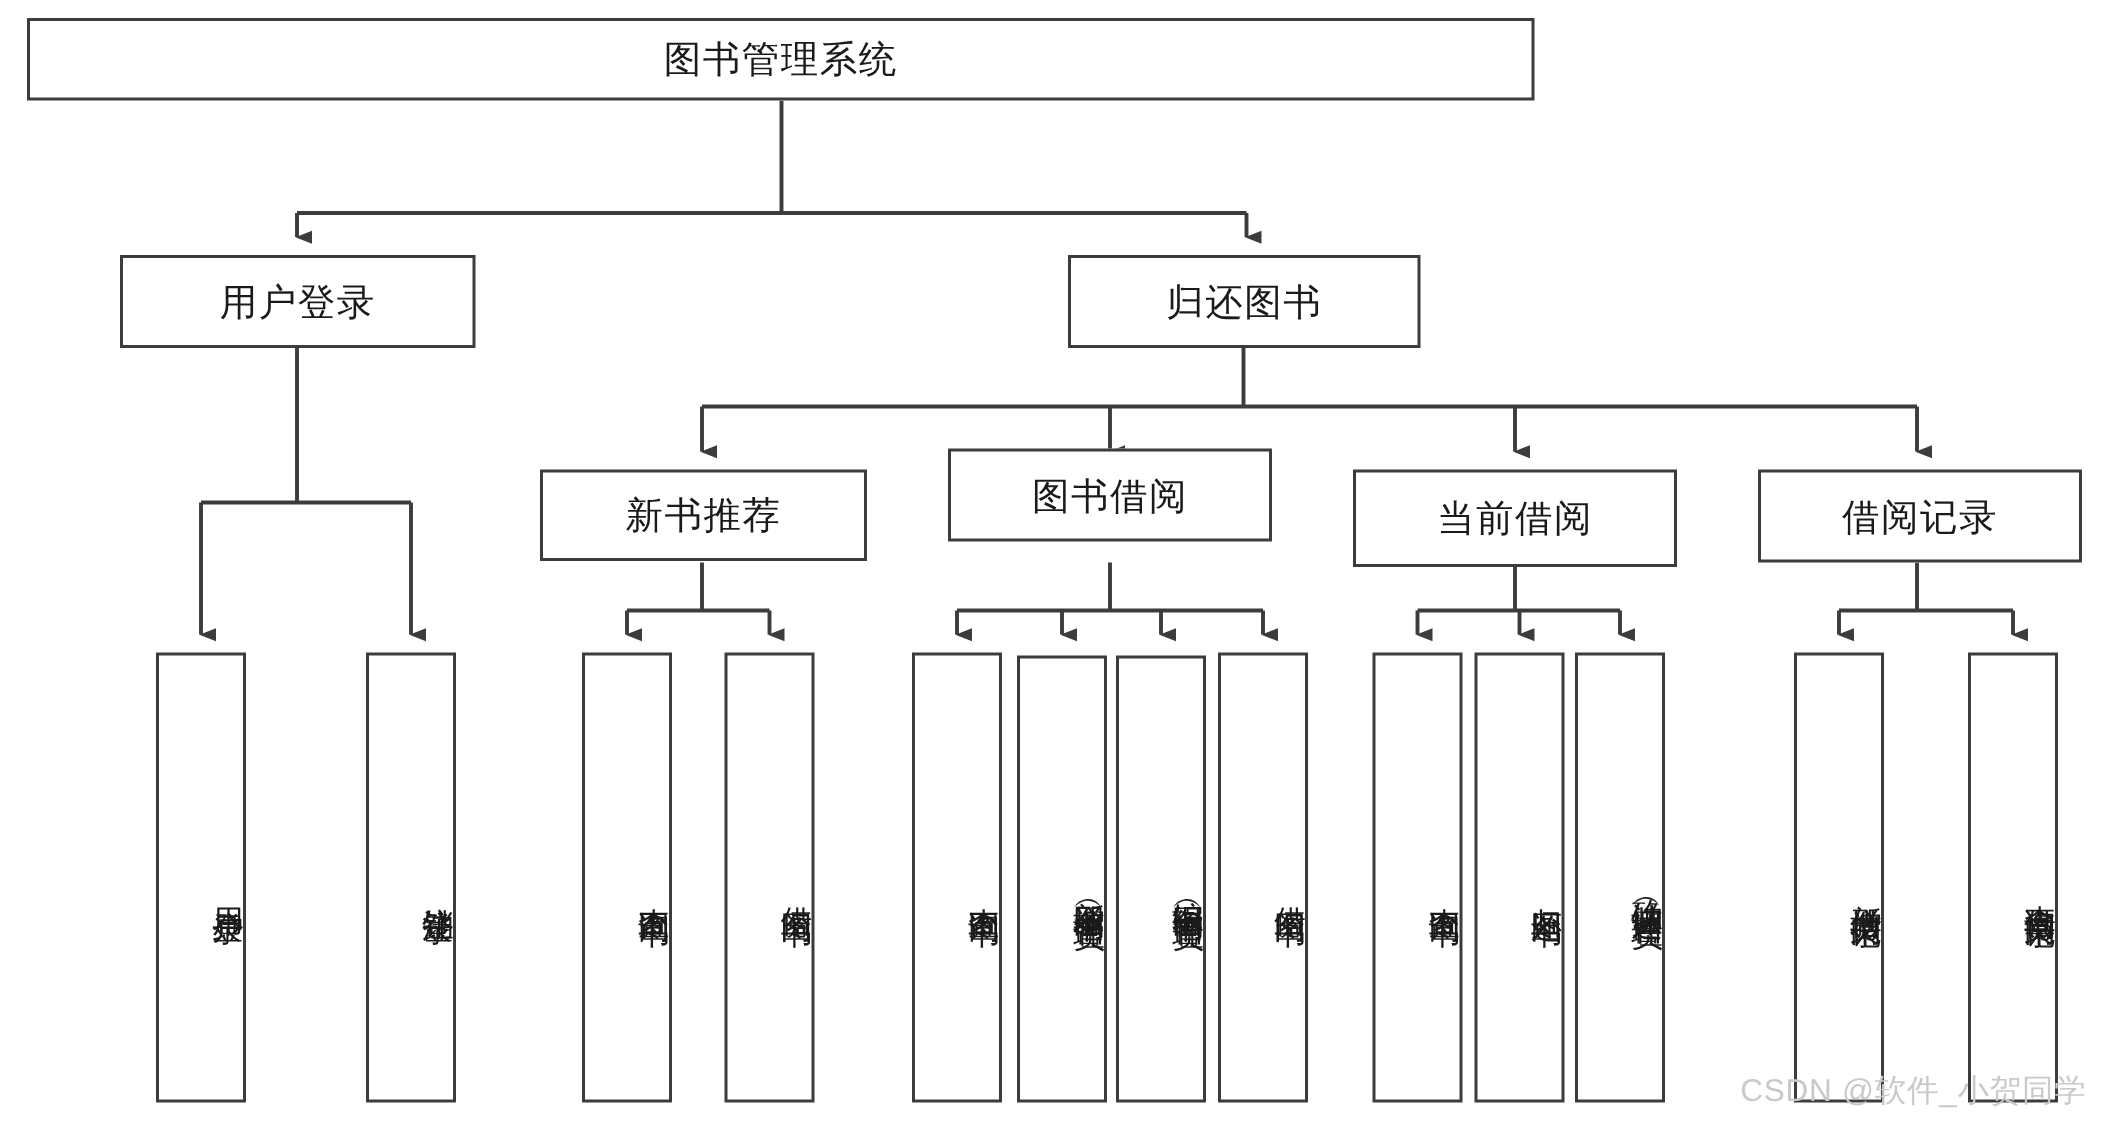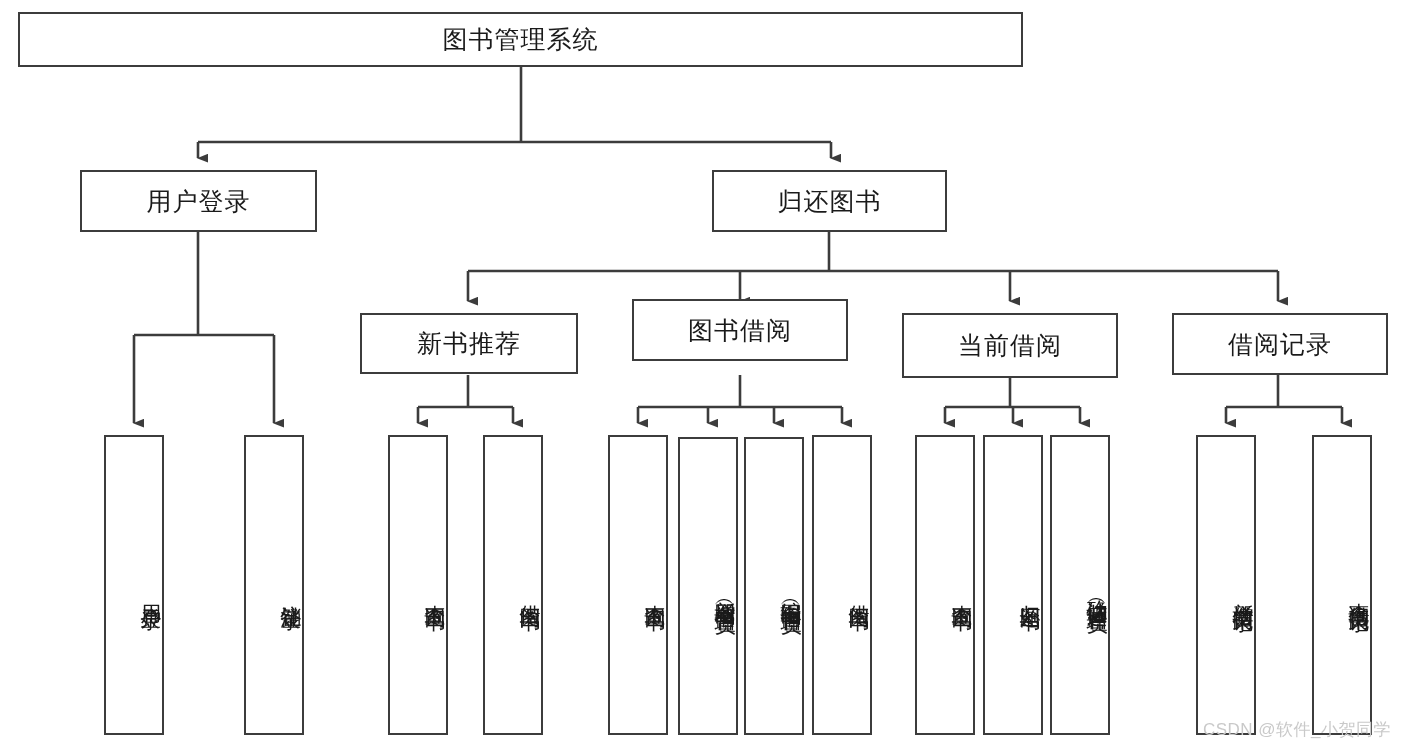--- a/index.html
+++ b/index.html
@@ -47,21 +47,21 @@
     display:block;
     white-space:nowrap;
   }
   .vertical .node-label{
     writing-mode:vertical-rl;
     text-orientation:upright;
   }
   #watermark{
     position:absolute;
     right:14px;bottom:6px;
-    font-size:17px;
+    font-size:21px;
     color:#c9c9c9;
     white-space:nowrap;
     z-index:3;
     letter-spacing:0.5px;
   }
 </style>
 </head>
 <body>
 
 <div id="diagram">

